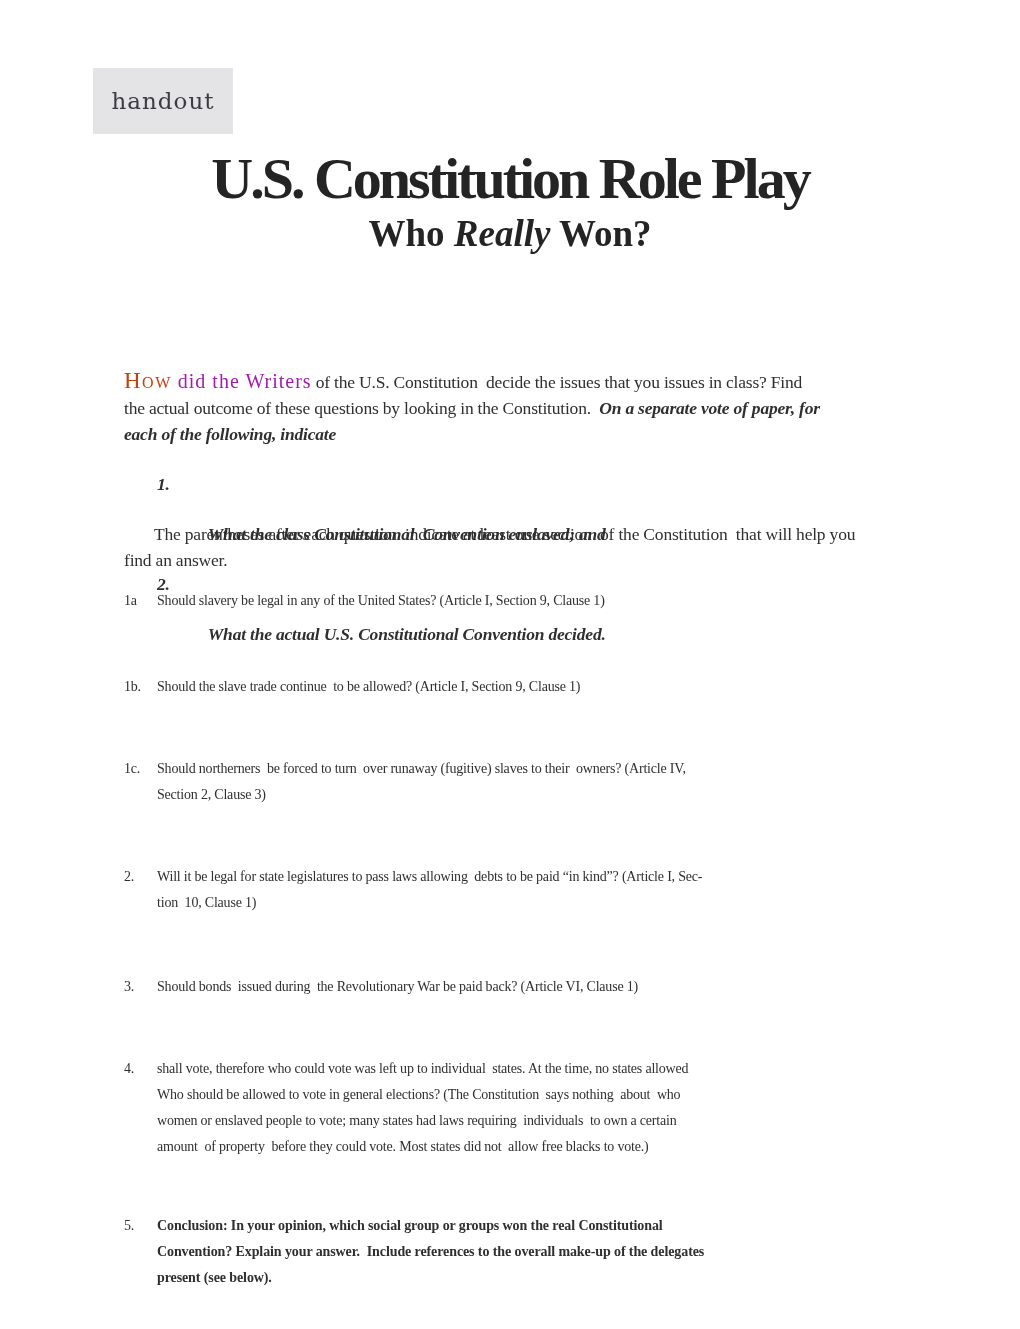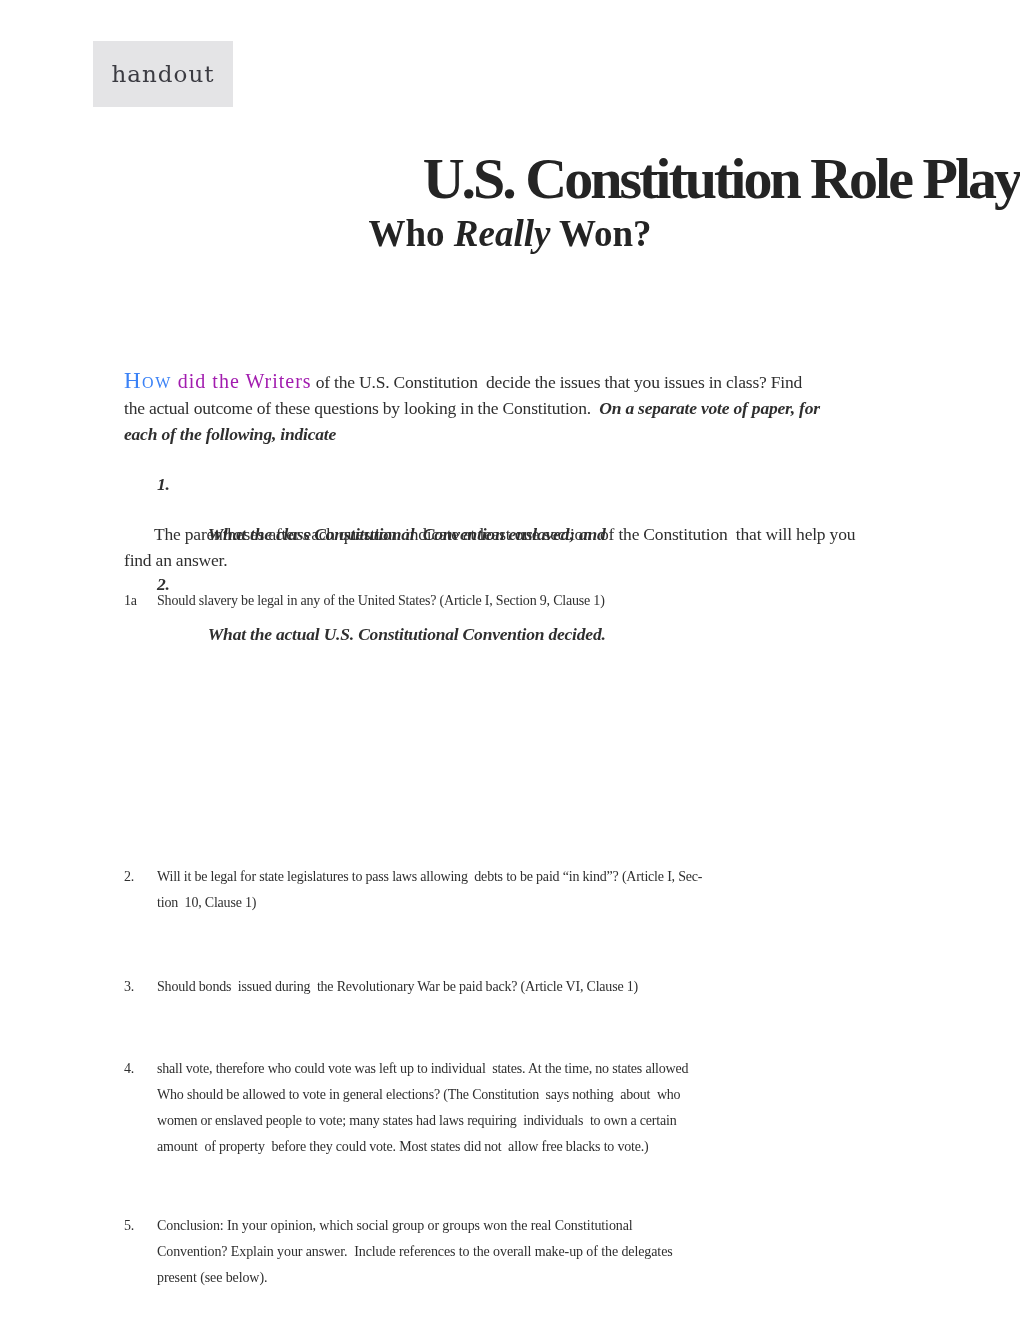--- a/index.html
+++ b/index.html
@@ -7,69 +7,69 @@
     position:relative;
     width:1020px; height:1329px;
     background:#ffffff;
     font-family:"Liberation Serif", serif;
     color:#2f2f2f;
     overflow:hidden;
   }
 
   
   .handout-box {
-    position:absolute; left:93px; top:41px;
+    position:absolute; left:93px; top:68px;
     width:140px; height:66px;
     background:#e4e4e6;
     display:flex; align-items:center; justify-content:center;
   }
   .handout-box span {
     font-family:"DejaVu Serif", serif;
     font-size:23px; color:#3b3b42; letter-spacing:1px;
   }
 
   
   .doc-title {
     position:absolute; left:0; top:146px; width:100%;
-    text-align:right; white-space:pre;
+    text-align:center; white-space:pre;
     font-weight:bold; font-size:58px; letter-spacing:-3px;
     color:#242424; line-height:66px;
   }
   .doc-subtitle {
     position:absolute; left:0; top:212px; width:100%;
     text-align:center; white-space:pre;
     font-weight:bold; font-size:37px; letter-spacing:0px;
     color:#242424; line-height:44px;
   }
   .doc-subtitle .ital { font-style:italic; }
 
   
   .textblock { position:absolute; left:124px; width:860px; font-size:17.5px; letter-spacing:-0.2px; line-height:26px; }
   .line { display:block; white-space:pre; }
 
   
   .intro { top:368px; }
-  .lead-big  { font-size:23px; font-variant:small-caps; letter-spacing:1.5px; color:#3b82f6; }
+  .lead-big  { font-size:23px; font-variant:small-caps; letter-spacing:1.5px; color:#c2410c; }
   .lead-mid  { font-size:20px; letter-spacing:1px; color:#a21caf; }
   .em-bi { font-weight:bold; font-style:italic; }
 
   
   .instructions { position:absolute; left:157px; top:472px; width:760px; font-size:17.5px; letter-spacing:-0.2px; }
   .ins-item { position:relative; padding-left:26px; line-height:25px; font-weight:bold; font-style:italic; white-space:pre; }
   .ins-num { position:absolute; left:0; top:0; }
 
   
   .note { top:521px; }
   .note .line:first-child { padding-left:7px;margin-left:23px; }
 
   
   .question { position:absolute; left:124px; width:880px; font-size:14px; letter-spacing:-0.2px; line-height:26px; padding-left:33px; box-sizing:border-box; }
   .q-label { position:absolute; left:0; top:0; white-space:pre; }
   .q-line { display:block; white-space:pre; }
-  .q-bold .q-line { font-weight:normal; letter-spacing:-0.1px; }
+  .q-bold .q-line { font-weight:bold; letter-spacing:-0.1px; }
 </style>
 </head>
 <body>
 
 <div class="page">
 
   <div class="handout-box">
     <span>handout</span>
   </div>
 
@@ -99,21 +99,34 @@
     <span class="line">find an answer.</span>
   </div>
 
   <div class="question" style="top:588px">
     <span class="q-label">1a</span>
     <div class="q-text">
       <span class="q-line">Should slavery be legal in any of the United States? (Article I, Section 9, Clause 1)</span>
     </div>
   </div>
 
+  <div class="question" style="top:674px">
+    <span class="q-label">1b.</span>
+    <div class="q-text">
+      <span class="q-line">Should the slave trade continue  to be allowed? (Article I, Section 9, Clause 1)</span>
+    </div>
+  </div>
 
+  <div class="question" style="top:756px">
+    <span class="q-label">1c.</span>
+    <div class="q-text">
+      <span class="q-line">Should northerners  be forced to turn  over runaway (fugitive) slaves to their  owners? (Article IV,</span>
+      <span class="q-line">Section 2, Clause 3)</span>
+    </div>
+  </div>
 
   <div class="question" style="top:864px">
     <span class="q-label">2.</span>
     <div class="q-text">
       <span class="q-line">Will it be legal for state legislatures to pass laws allowing  debts to be paid “in kind”? (Article I, Sec-</span>
       <span class="q-line">tion  10, Clause 1)</span>
     </div>
   </div>
 
   <div class="question" style="top:974px">

